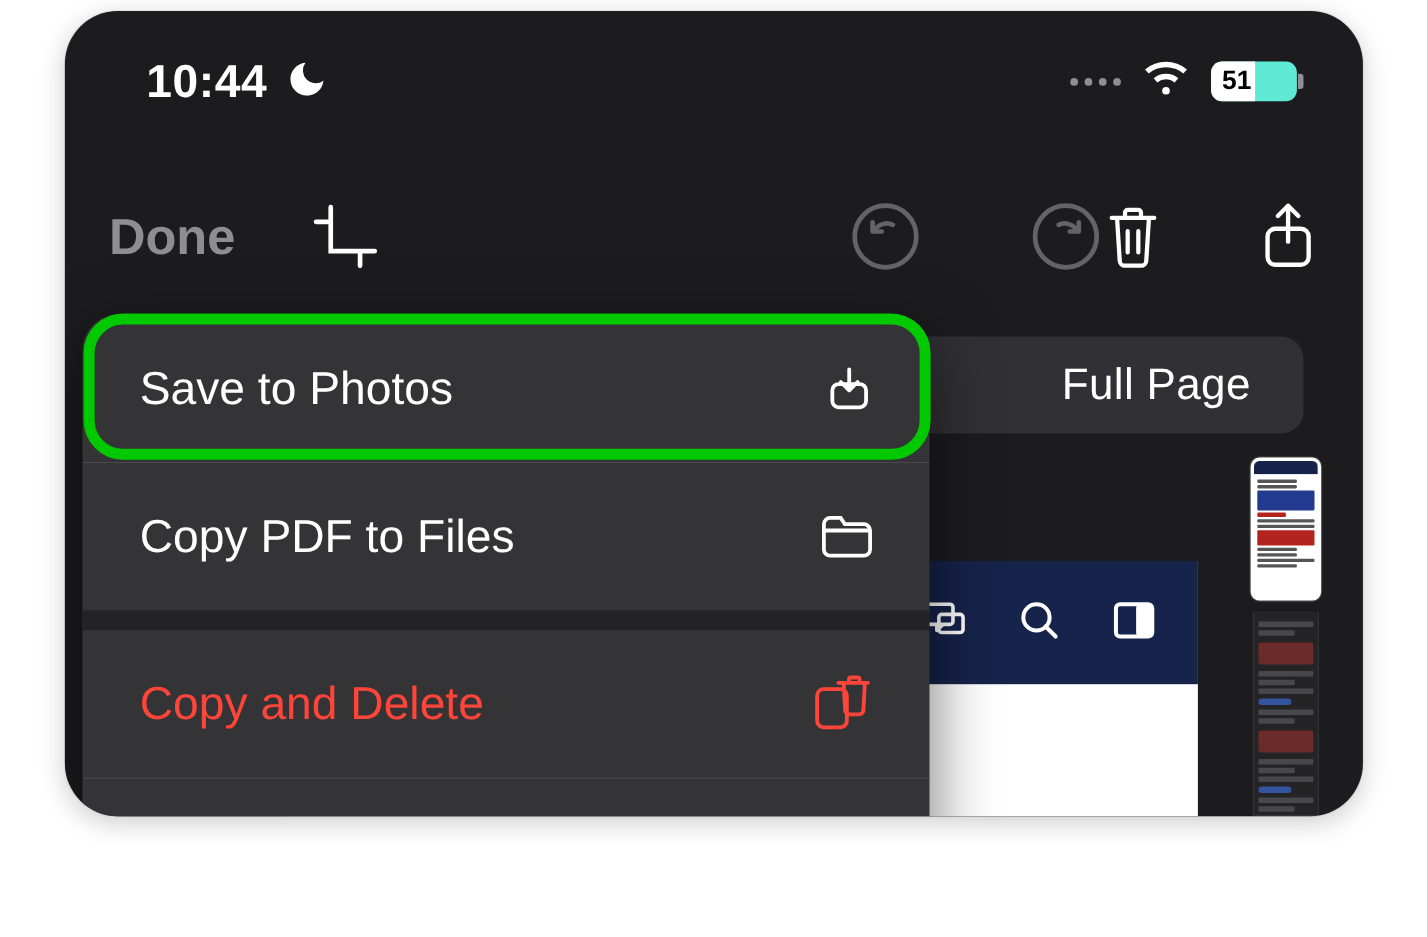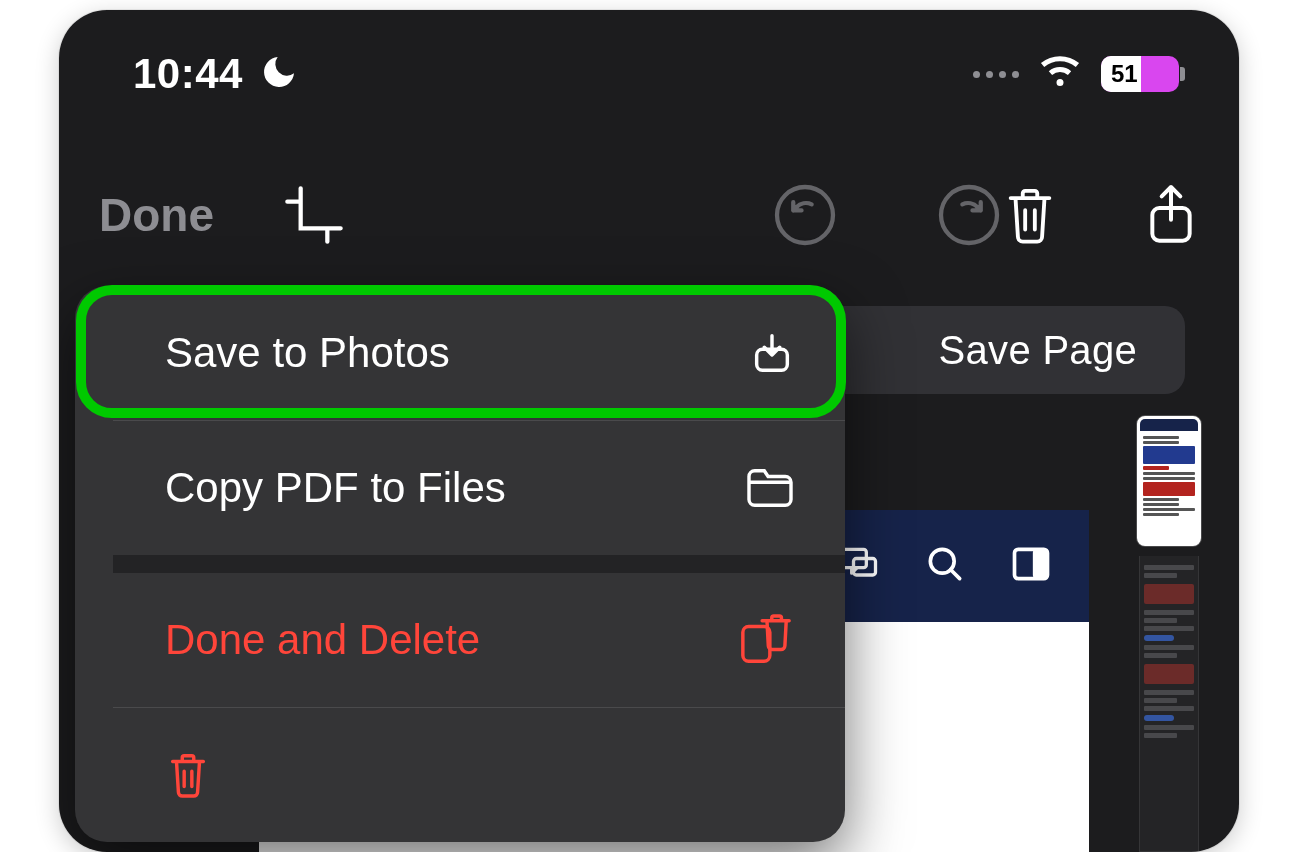--- a/index.html
+++ b/index.html
@@ -7,21 +7,21 @@
       width: 1298px;
       height: 852px;
       background: #fff;
       font-family: -apple-system, BlinkMacSystemFont, "Segoe UI", Arial, sans-serif;
       display: flex;
       justify-content: center;
       padding-top: 10px;
     }
     .device {
       width: 1180px;
-      height: 842px;
+      height: 732px;
       background: #1c1c1e;
       border-radius: 48px;
       position: relative;
       overflow: hidden;
       box-shadow: 0 0 0 1px rgba(0,0,0,0.06), 0 6px 24px rgba(0,0,0,0.2);
     }
     
     .statusbar {
       position: absolute;
       top: 32px;
@@ -32,21 +32,21 @@
       align-items: center;
       padding: 0 60px 0 74px;
     }
     .sb-left { display: flex; align-items: center; gap: 16px; }
     .sb-time { font-size: 42px; font-weight: 600; color: #fff; letter-spacing: 0.5px;}
     .sb-right { display: flex; align-items: center; gap: 20px; }
     .dots { display: flex; gap: 6px; }
     .dots span { width: 7px; height: 7px; border-radius: 50%; background: #8e8e93; display:block; }
     .battery {
       width: 78px; height: 36px; border-radius: 10px;
-      background: #d946ef; position: relative; display:flex; align-items:center;
+      background: #5eead4; position: relative; display:flex; align-items:center;
     }
     .battery-fill { position:absolute; left:0; top:0; bottom:0; width: 51%; background:#fff; border-radius: 10px 0 0 10px; }
     .battery-lvl { position:relative; z-index:2; font-size:24px; font-weight:700; color:#000; margin-left:10px; }
     .battery-nub { position:absolute; right:-6px; top:11px; width:5px; height:14px; background:#8e8e93; border-radius:0 3px 3px 0; }
 
     
     .toolbar {
       position: absolute;
       top: 160px;
       left: 0; right: 0;
@@ -123,21 +123,20 @@
     
     .menu {
       position:absolute;
       top:276px;
       left:16px;
       width: 770px;
       background: #343436;
       border-radius: 32px;
       box-shadow: 0 22px 60px rgba(0,0,0,0.55);
       overflow:hidden;
-      padding-left:38px;
     }
     .menu-item {
       height: 134px;
       display:flex; align-items:center; justify-content:space-between;
       padding: 0 50px 0 52px;
       color:#fff;
     }
     .menu-item.destructive { color:#ff453a; }
     .menu-item .lbl { font-size: 42px; font-weight: 400; }
     .menu-sep { height:1px; background:#4a4a4c;}
@@ -222,21 +221,21 @@
       <span class="tool-icon">
         <svg width="56" height="68" viewBox="0 0 24 28" fill="none">
           <path d="M12 2v14M8 6l4-4 4 4" stroke="#fff" stroke-width="1.7" stroke-linecap="round" stroke-linejoin="round"></path>
           <rect x="4" y="11" width="16" height="14" rx="3" stroke="#fff" stroke-width="1.7"></rect>
         </svg>
       </span>
     </div>
   </div>
 
   <div class="segmented">
-    <span class="seg-label">Save Page</span>
+    <span class="seg-label">Full Page</span>
   </div>
 
   <div class="content">
     <div class="content-nav">
       <span class="nic">
         <svg width="44" height="44" viewBox="0 0 24 24" fill="none">
           <rect x="3" y="4" width="13" height="10" rx="1.5" stroke="#fff" stroke-width="1.8"></rect>
           <path d="M8 14v3l3-3" stroke="#fff" stroke-width="1.8" stroke-linejoin="round"></path>
           <rect x="9" y="9" width="12" height="9" rx="1.5" stroke="#fff" stroke-width="1.8"></rect>
         </svg>
@@ -308,21 +307,21 @@
       <span class="lbl">Copy PDF to Files</span>
       <span>
         <svg width="50" height="42" viewBox="0 0 26 22" fill="none">
           <path d="M2 5a3 3 0 0 1 3-3h5l2 3h9a3 3 0 0 1 3 3v9a3 3 0 0 1-3 3H5a3 3 0 0 1-3-3V5Z" stroke="#fff" stroke-width="1.8"></path>
           <path d="M2 8h22" stroke="#fff" stroke-width="1.8"></path>
         </svg>
       </span>
     </div>
     <div class="menu-sep big"></div>
     <div class="menu-item destructive">
-      <span class="lbl">Done and Delete</span>
+      <span class="lbl">Copy and Delete</span>
       <span>
         <svg width="58" height="54" viewBox="0 0 30 28" fill="none">
           <rect x="3" y="7" width="14" height="18" rx="3" stroke="#ff453a" stroke-width="1.8"></rect>
           <path d="M13 4h14M18 4V2.5a1 1 0 0 1 1-1h3a1 1 0 0 1 1 1V4M15.5 4l.7 13a2 2 0 0 0 2 1.9h4.6a2 2 0 0 0 2-1.9l.7-13" stroke="#ff453a" stroke-width="1.8" stroke-linecap="round" stroke-linejoin="round"></path>
         </svg>
       </span>
     </div>
     <div class="menu-sep"></div>
     <div class="menu-item destructive">
       <span>

